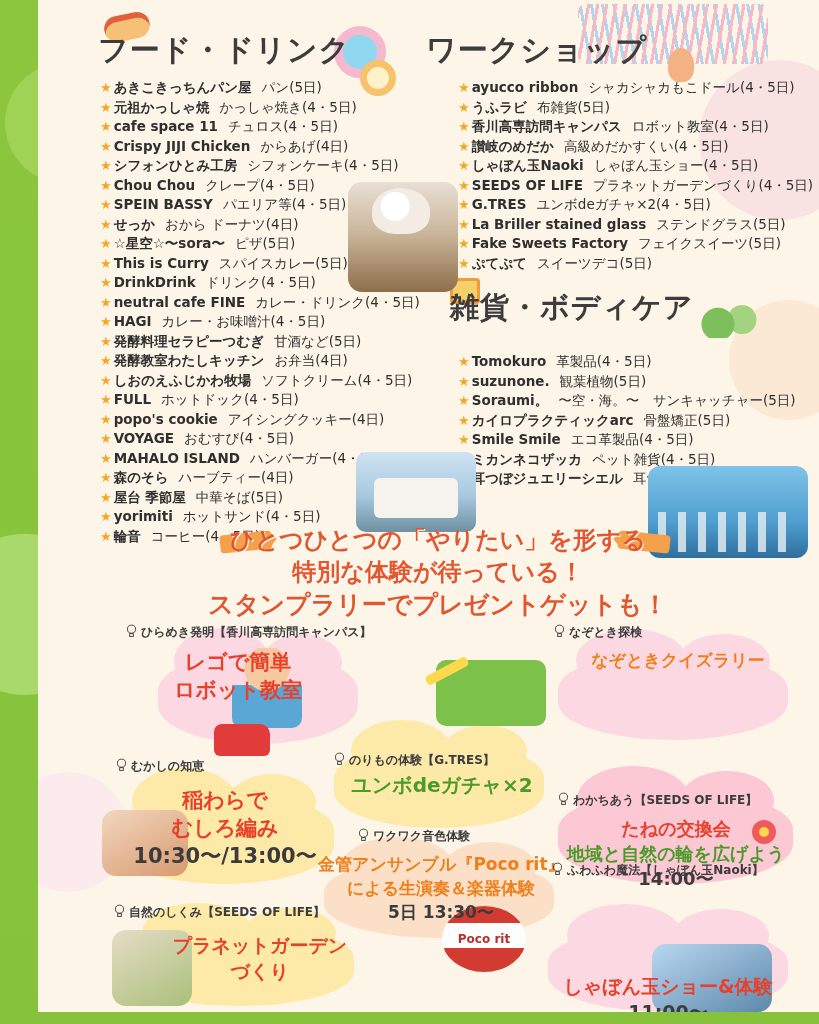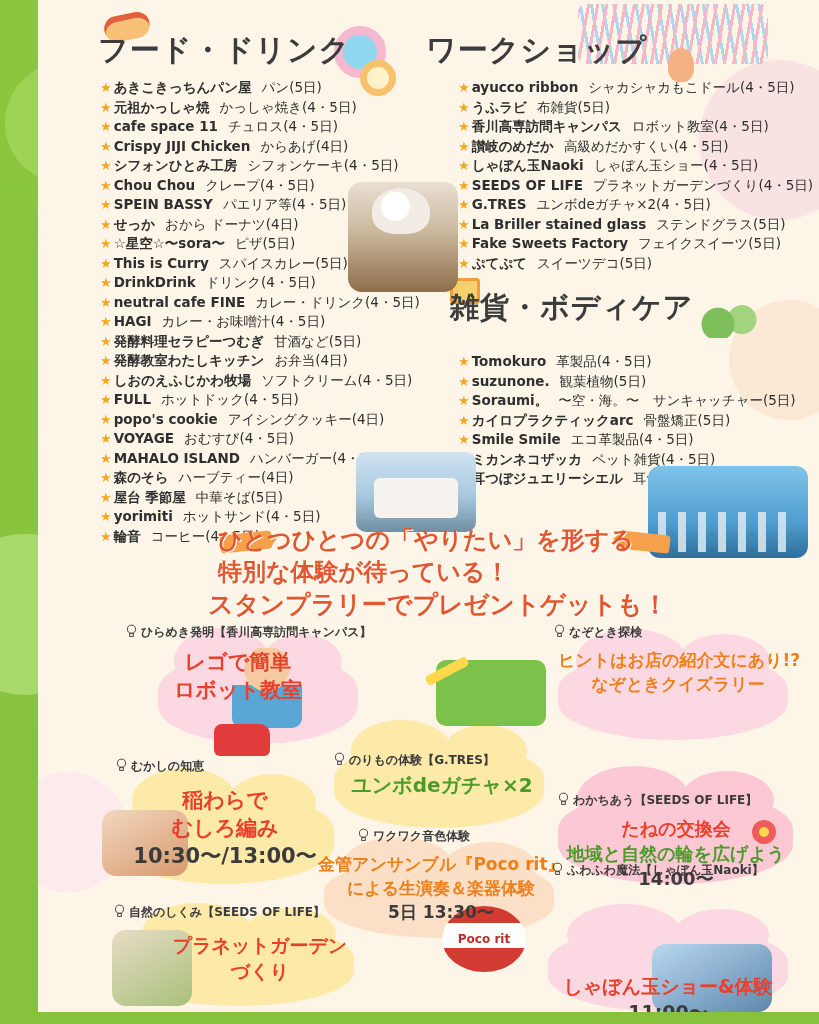--- a/index.html
+++ b/index.html
@@ -115,21 +115,21 @@
   #doodle-gift{left:412px;top:278px;width:30px;height:26px;background:#f6d06b;border-radius:4px;
     box-shadow:inset 0 0 0 3px #f19d3f;}
 
   
   .crayon{position:absolute;width:52px;height:18px;border-radius:4px;background:#f5a04a;}
   .crayon:before{content:"";position:absolute;right:-14px;top:0;border:9px solid transparent;border-left-color:#f5a04a;}
   #crayon-l{left:182px;top:533px;transform:rotate(-6deg);}
   #crayon-r{left:580px;top:533px;transform:rotate(6deg) scaleX(-1);}
 
   #tagline{
-    position:absolute;left:180px;top:524px;width:440px;text-align:left;
+    position:absolute;left:180px;top:524px;width:440px;text-align:center;
     color:#e4572e;font-weight:bold;font-size:24px;line-height:32px;
     text-shadow:1px 1px 0 #fff;
   }
   #stamp-line{
     position:absolute;left:120px;top:588px;width:560px;text-align:center;
     color:#e4572e;font-weight:bold;font-size:25px;
     text-shadow:1px 1px 0 #fff;
   }
 
   
@@ -462,21 +462,20 @@
             <div style="color: rgb(232, 64, 42);">レゴで簡単</div>
             <div style="color: rgb(232, 64, 42);">ロボット教室</div>
           </div>
         </div>
         <div class="card">
           <div class="ttl" style="left: 516px; top: 624px;"><span class="bulb"><svg viewBox="0 0 12 15" width="11" height="14">
                 <circle cx="6" cy="5.5" r="4.4" fill="none" stroke="#3b3b3b" stroke-width="1"></circle>
                 <rect x="4" y="10.4" width="4" height="3" fill="none" stroke="#3b3b3b" stroke-width="1"></rect>
               </svg></span><span>なぞとき探検</span></div>
           <div class="body" style="left: 520px; top: 648px; width: 240px; font-size: 17px; line-height: 24px;">
-            <div style="color: rgb(239, 127, 26);">ヒントはお店の紹介文にあり!?</div>
             <div style="color: rgb(239, 127, 26);">なぞときクイズラリー</div>
           </div>
         </div>
         <div class="card">
           <div class="ttl" style="left: 296px; top: 752px;"><span class="bulb"><svg viewBox="0 0 12 15" width="11" height="14">
                 <circle cx="6" cy="5.5" r="4.4" fill="none" stroke="#3b3b3b" stroke-width="1"></circle>
                 <rect x="4" y="10.4" width="4" height="3" fill="none" stroke="#3b3b3b" stroke-width="1"></rect>
               </svg></span><span>のりもの体験【G.TRES】</span></div>
           <div class="body" style="left: 296px; top: 772px; width: 216px; font-size: 20px; line-height: 27px;">
             <div style="color: rgb(76, 154, 42);">ユンボdeガチャ×2</div>

